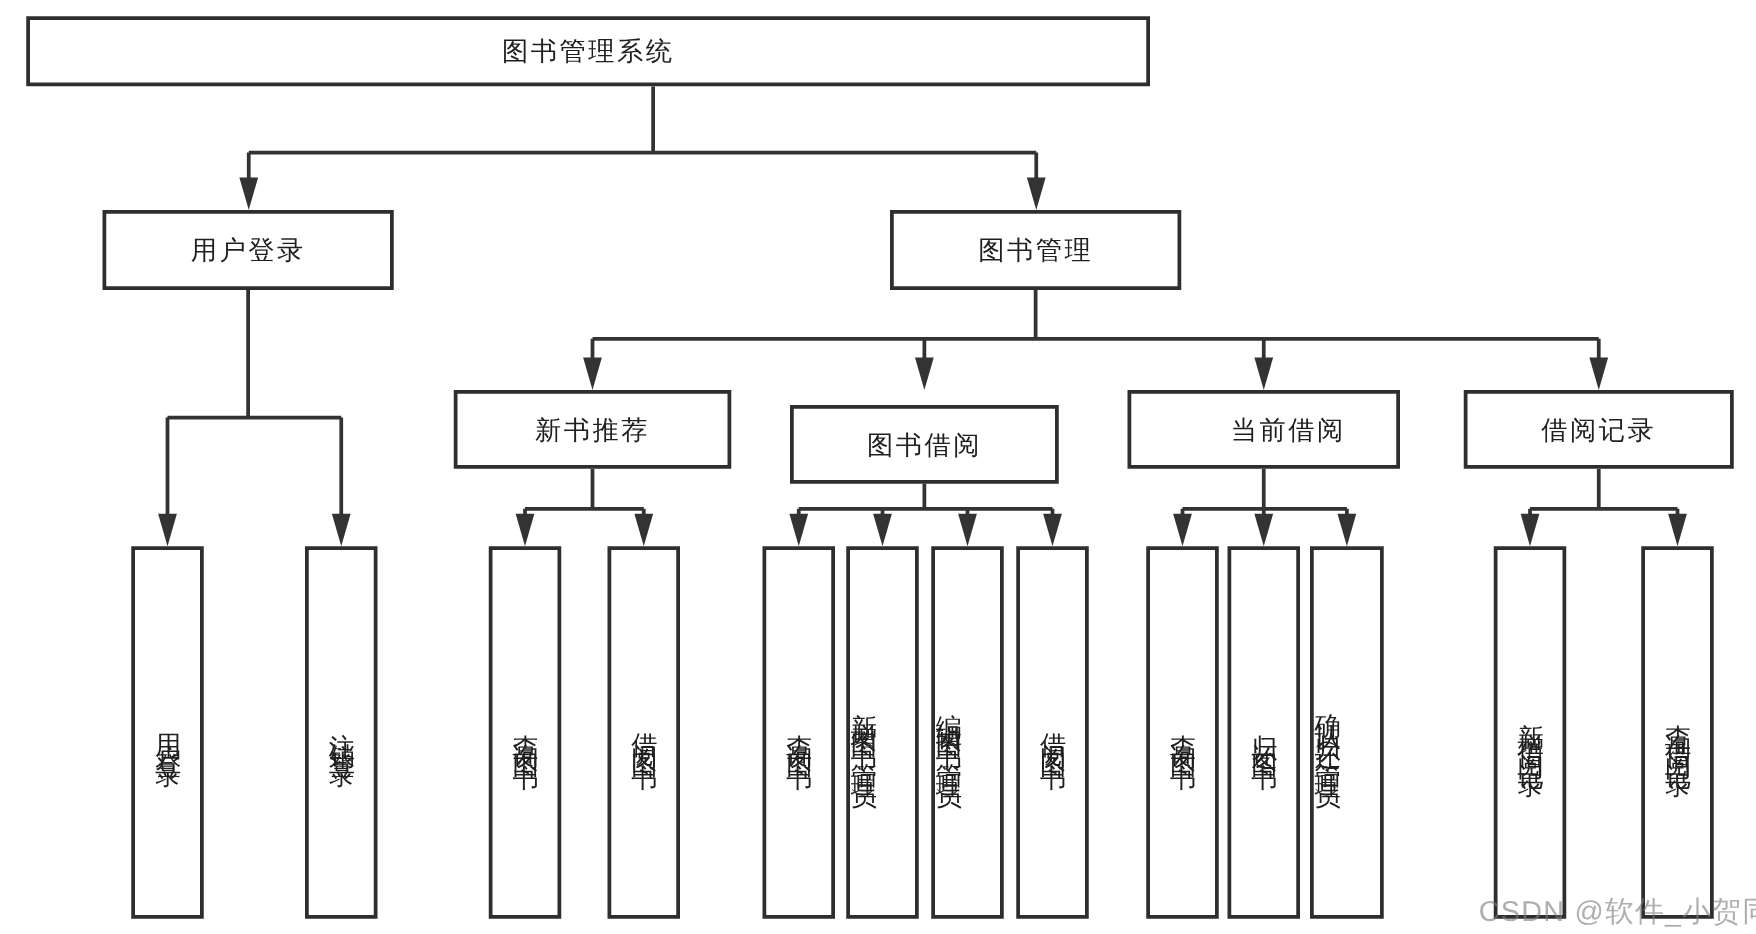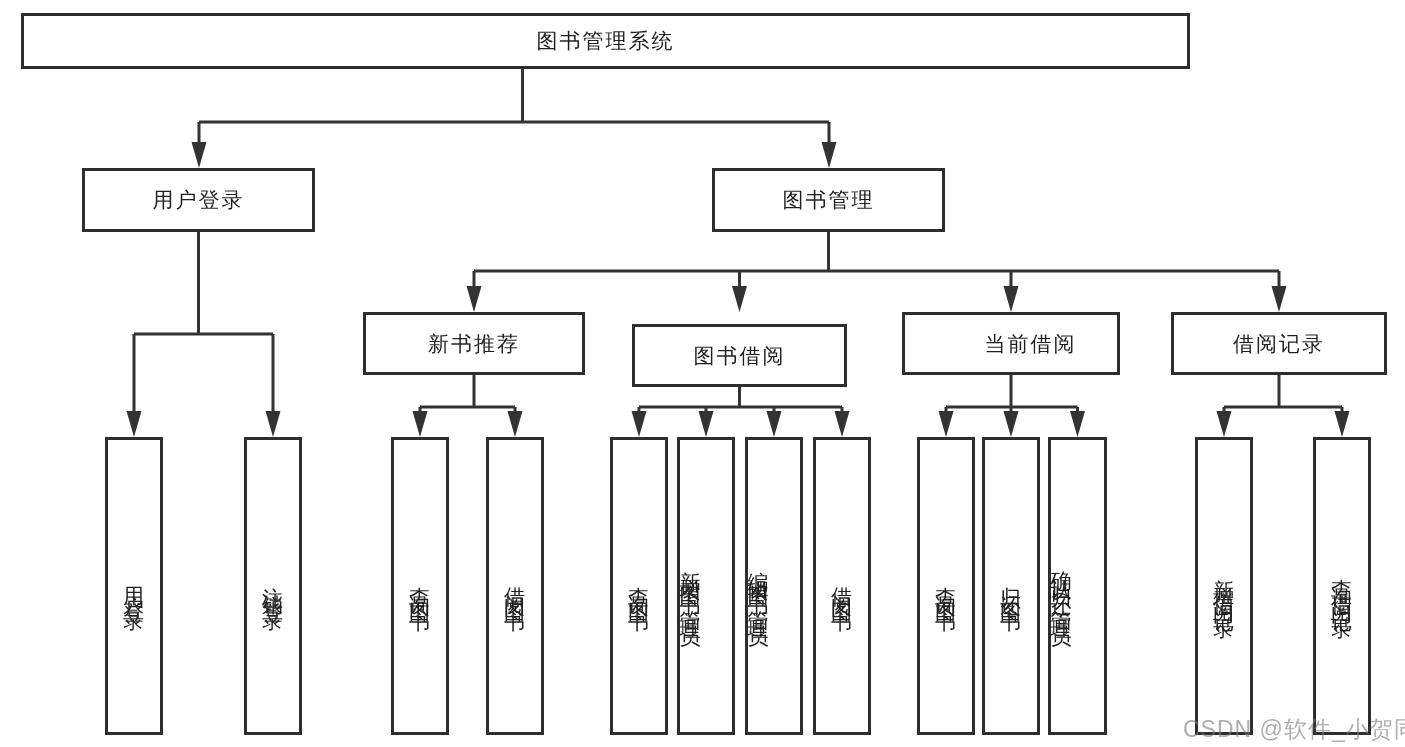--- a/index.html
+++ b/index.html
@@ -31,21 +31,21 @@
     align-items: center;
     justify-content: center;
     color: #1f1f1f;
   }
   .h-label {
     font-size: 21px;
     letter-spacing: 2px;
     white-space: nowrap;
     color: #1f1f1f;
   }
-  .node.lvl1 { left: 21px;  top: 13px;  width: 1169px; height: 56px; text-align: center; }
+  .node.lvl1 { left: 21px;  top: 13px;  width: 899px; height: 56px; text-align: center; }
   .node.lvl2 { top: 168px; width: 233px; height: 64px; }
   #n-user-login { left: 82px; }
   #n-book-mgmt  { left: 712px; }
   .node.lvl3 { top: 312px; height: 63px; }
   #n-new-book       { left: 363px;  width: 222px; }
   #n-book-borrow    { left: 632px;  width: 215px; margin-top: 12px; }
   #n-current-borrow { left: 902px;  width: 218px; padding-left: 39px; }
   #n-borrow-records { left: 1171px; width: 216px; }
   .node.leaf {
     top: 437px;

